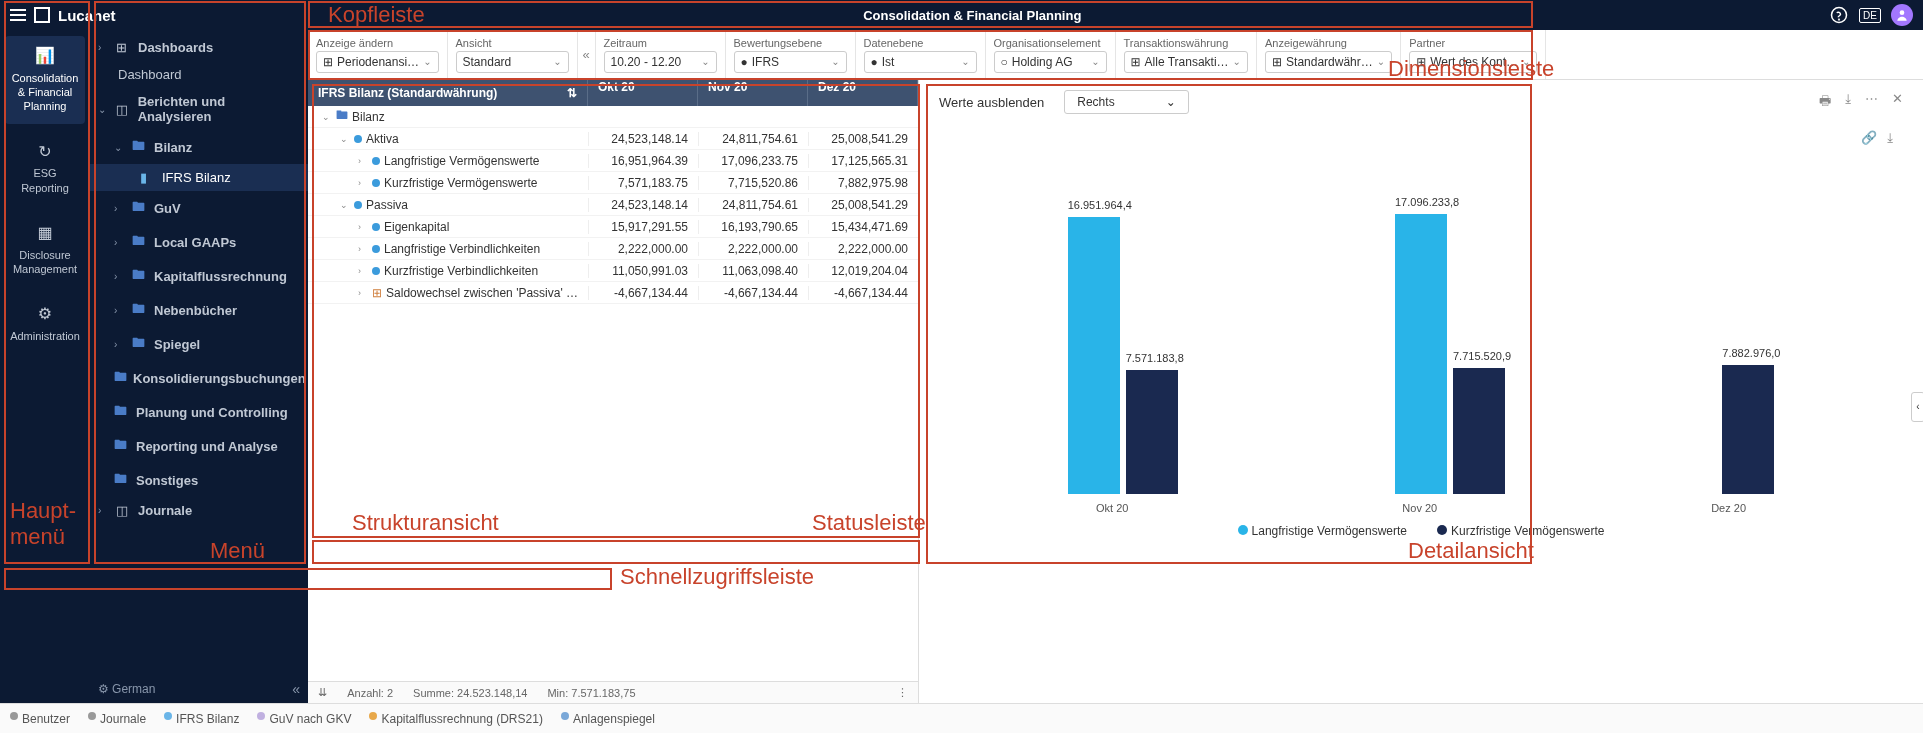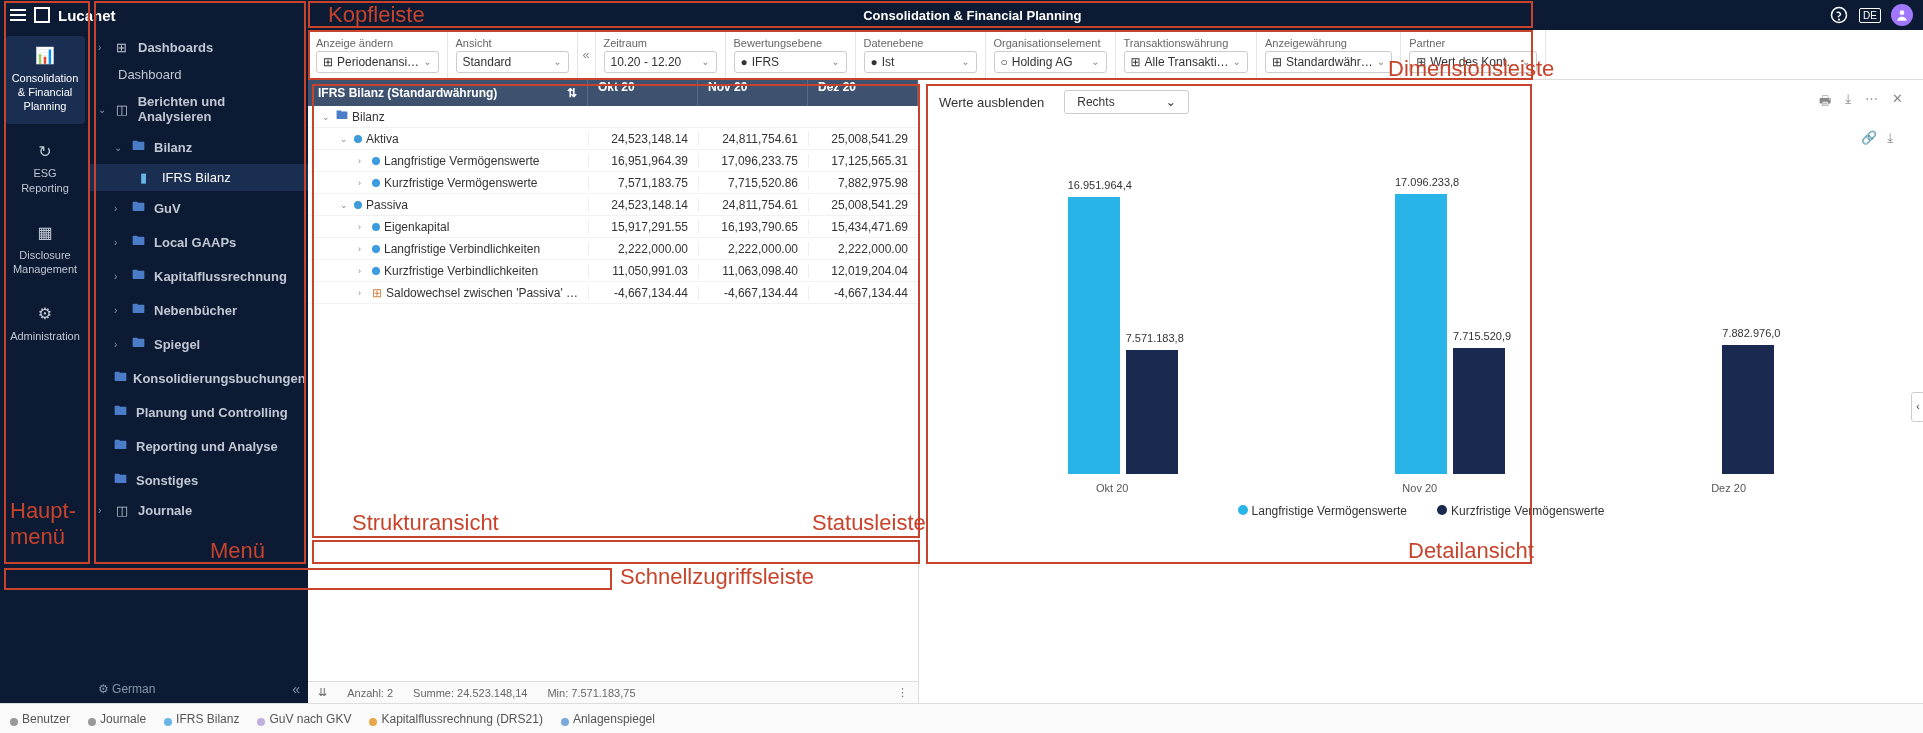--- a/index.html
+++ b/index.html
@@ -58,39 +58,39 @@
 .row .val { flex: 1; text-align: right; padding: 0 10px; border-left: 1px solid #eee; }
 .row.hl .val:first-of-type { background: #d4e8e8; }
 .dot { width: 8px; height: 8px; border-radius: 50%; display: inline-block; }
 .dot.blue { background: #3b9bdc; }
 .exp { width: 10px; font-size: 9px; color: #888; }
 
 .status-bar { height: 22px; border-top: 1px solid #ddd; background: #fafafa; display: flex; align-items: center; font-size: 11px; color: #666; padding: 0 10px; gap: 20px; }
 
 
 .detail { flex: 1; border-left: 1px solid #ddd; padding: 10px 20px; background: #fff; position: relative; }
-.detail-top { display: flex; align-items: center; gap: 20px; margin-bottom: 0; }
+.detail-top { display: flex; align-items: center; gap: 20px; margin-bottom: 20px; }
 .detail-top .sel { border: 1px solid #ccc; border-radius: 3px; padding: 4px 12px; font-size: 12px; display: flex; align-items: center; gap: 51px; cursor: pointer; }
 .detail-top .tools { margin-left: auto; display: flex; gap: 14px; color: #888; }
 .detail-top .tools span { cursor: pointer; }
 .link-tools { position: absolute; top: 50px; right: 30px; display: flex; gap: 10px; color: #888; }
 .chart-area { height: 360px; display: flex; align-items: flex-end; justify-content: space-around; padding: 40px 20px 0; position: relative; }
 .bar-group { display: flex; align-items: flex-end; gap: 6px; }
 .bar { width: 52px; position: relative; }
 .bar .bar-label { position: absolute; top: -18px; width: 100%; text-align: center; font-size: 11px; white-space: nowrap; }
 .bar.c1 { background: #29b4e8; }
 .bar.c2 { background: #1a2950; }
 .x-labels { display: flex; justify-content: space-around; padding: 8px 20px 0; font-size: 11px; color: #555; }
 .legend { display: flex; justify-content: center; gap: 30px; padding-top: 10px; font-size: 12px; }
 .legend .sw { width: 10px; height: 10px; border-radius: 50%; display: inline-block; margin-right: 4px; }
 .slide-handle { position: absolute; right: -2px; top: 50%; width: 14px; height: 30px; border: 1px solid #ccc; background: #fff; display: flex; align-items: center; justify-content: center; font-size: 10px; cursor: pointer; border-radius: 3px; }
 
 
 .quick-bar { position: absolute; bottom: 0; left: 0; right: 0; height: 30px; background: #fafafa; border-top: 1px solid #ddd; display: flex; align-items: center; padding: 0 10px; gap: 18px; font-size: 12px; color: #555; }
-.quick-bar .qi { display: flex; align-items: flex-end; gap: 4px; cursor: pointer; }
+.quick-bar .qi { display: flex; align-items: flex-start; gap: 4px; cursor: pointer; }
 .qdot { width: 8px; height: 8px; border-radius: 50%; }
 
 svg { display: block; }
 </style>
 </head>
 <body>
 
 <div class="region-border" style="top:1px; left:4px; width:86px; height:563px;"></div>
 <div class="region-border" style="top:1px; left:94px; width:212px; height:563px;"></div>
 <div class="region-border" style="top:1px; left:308px; width:1225px; height:27px;"></div>

